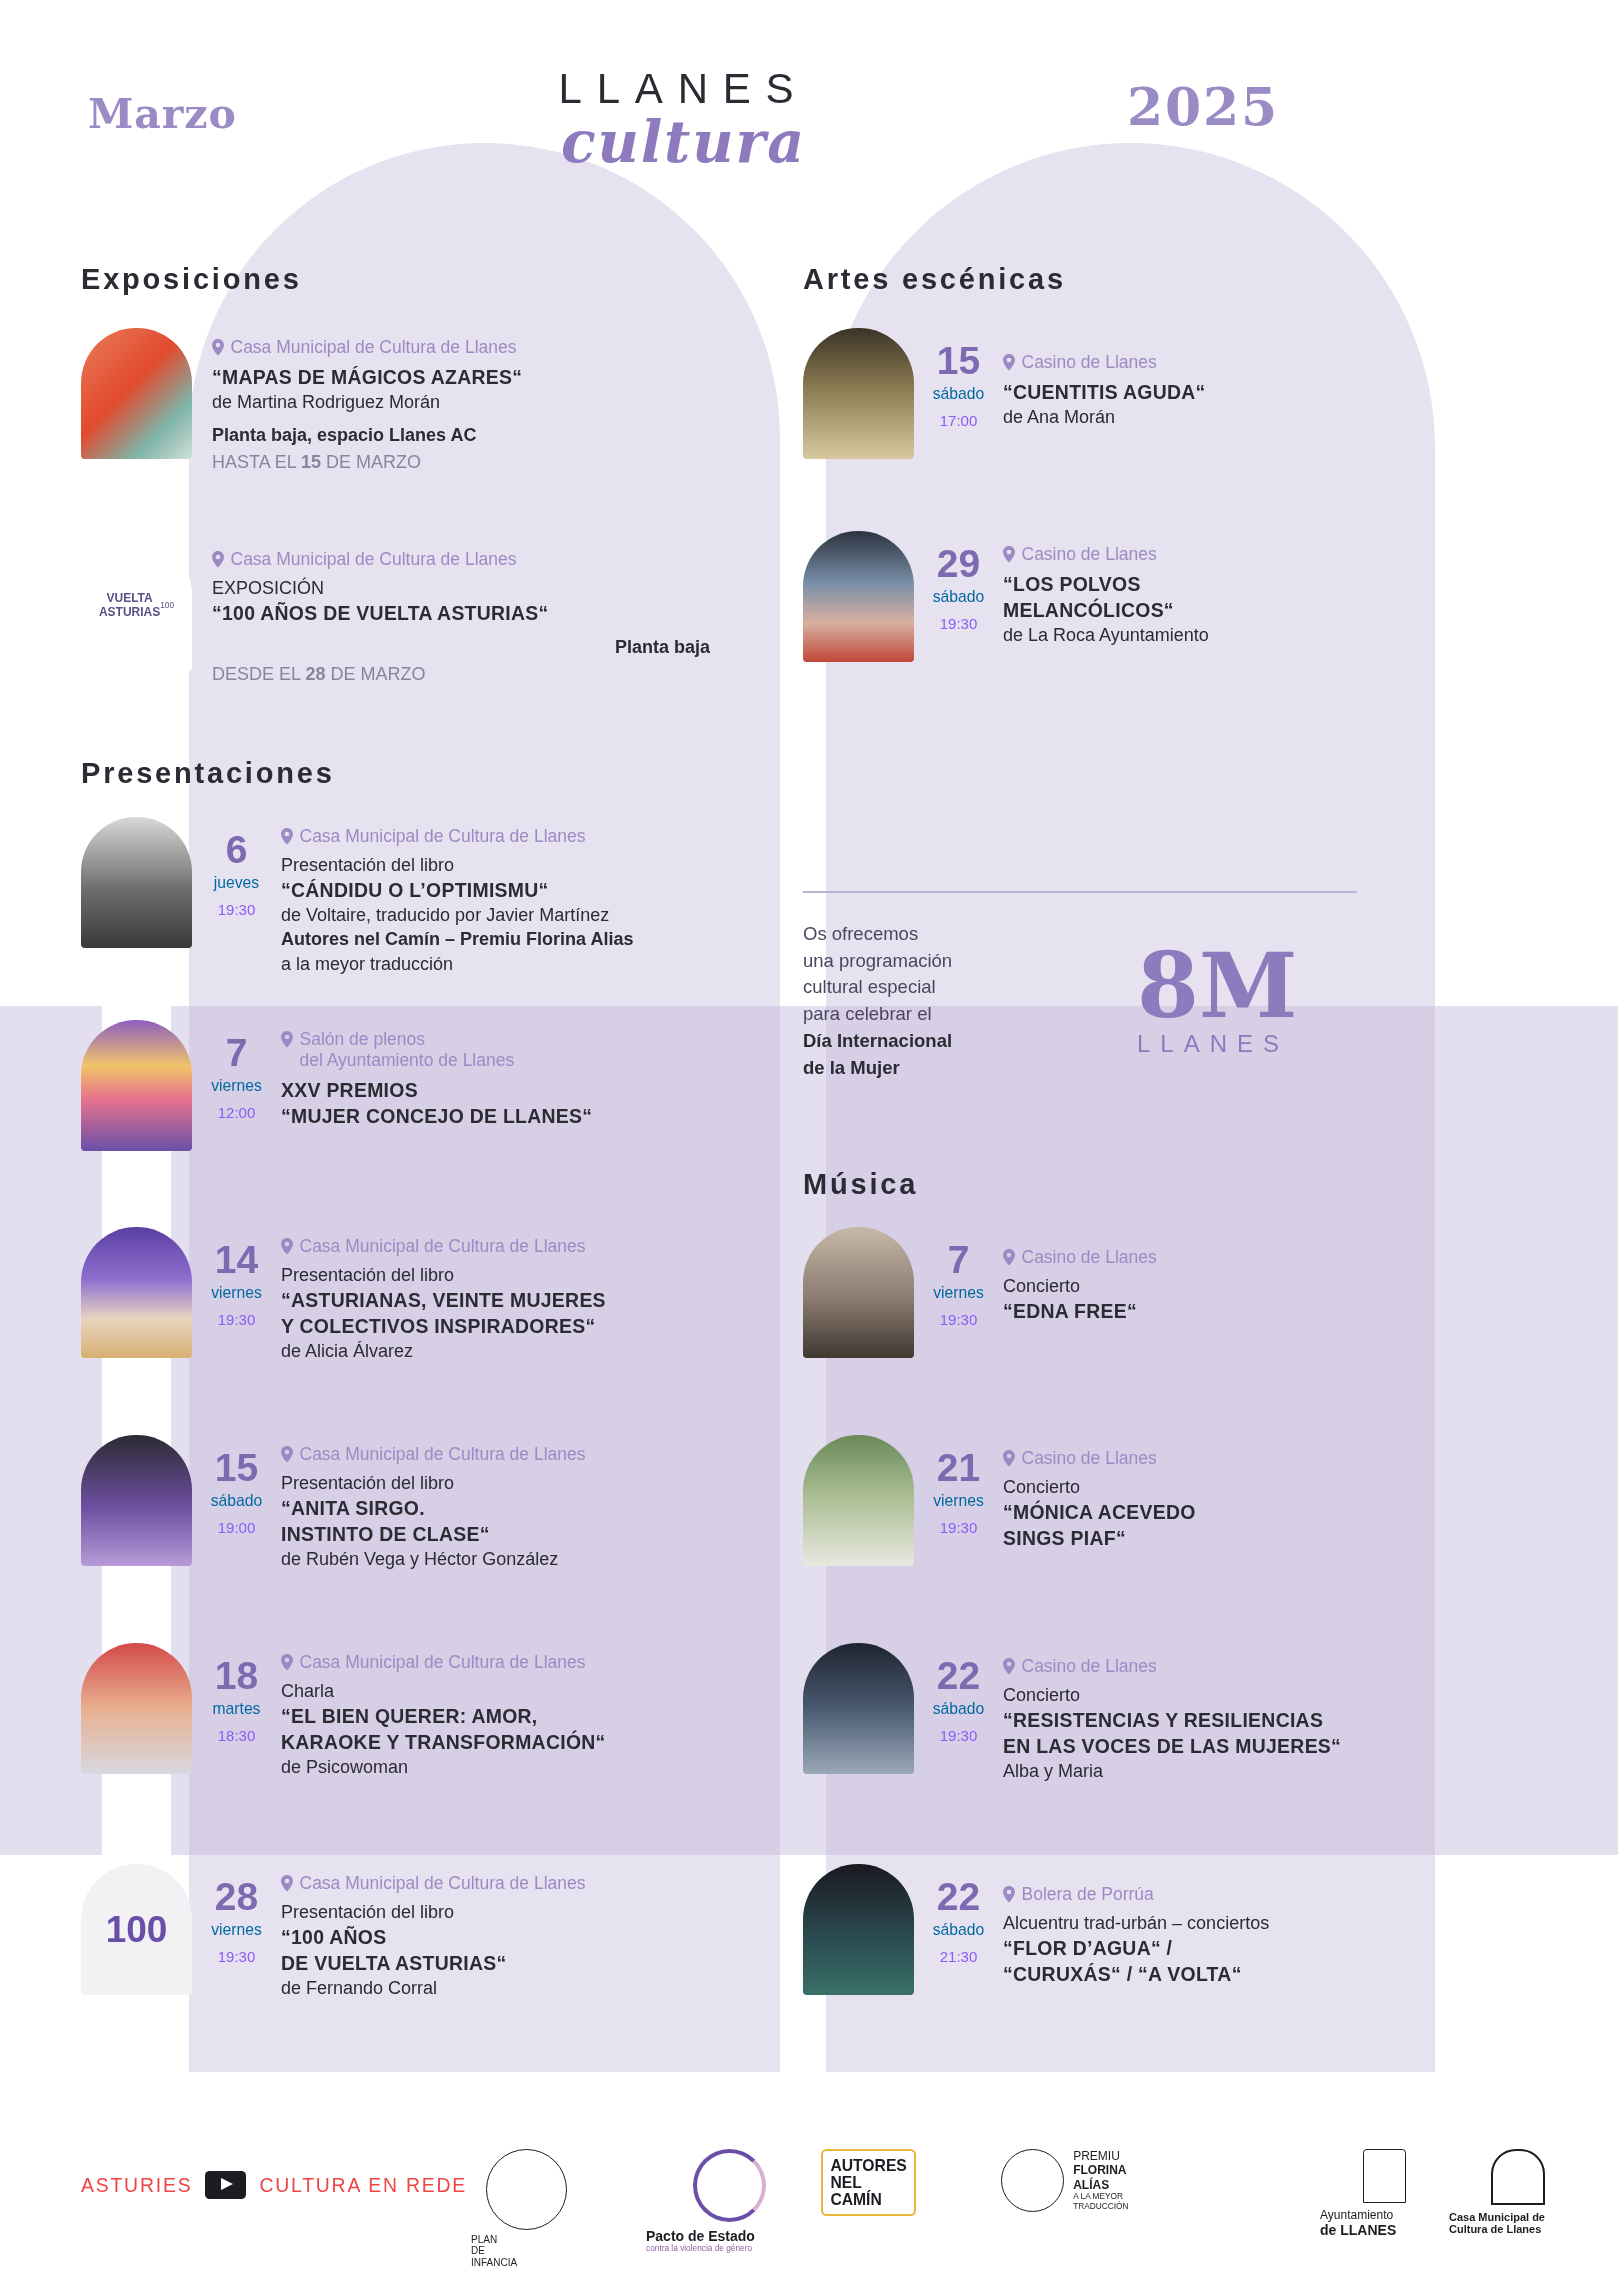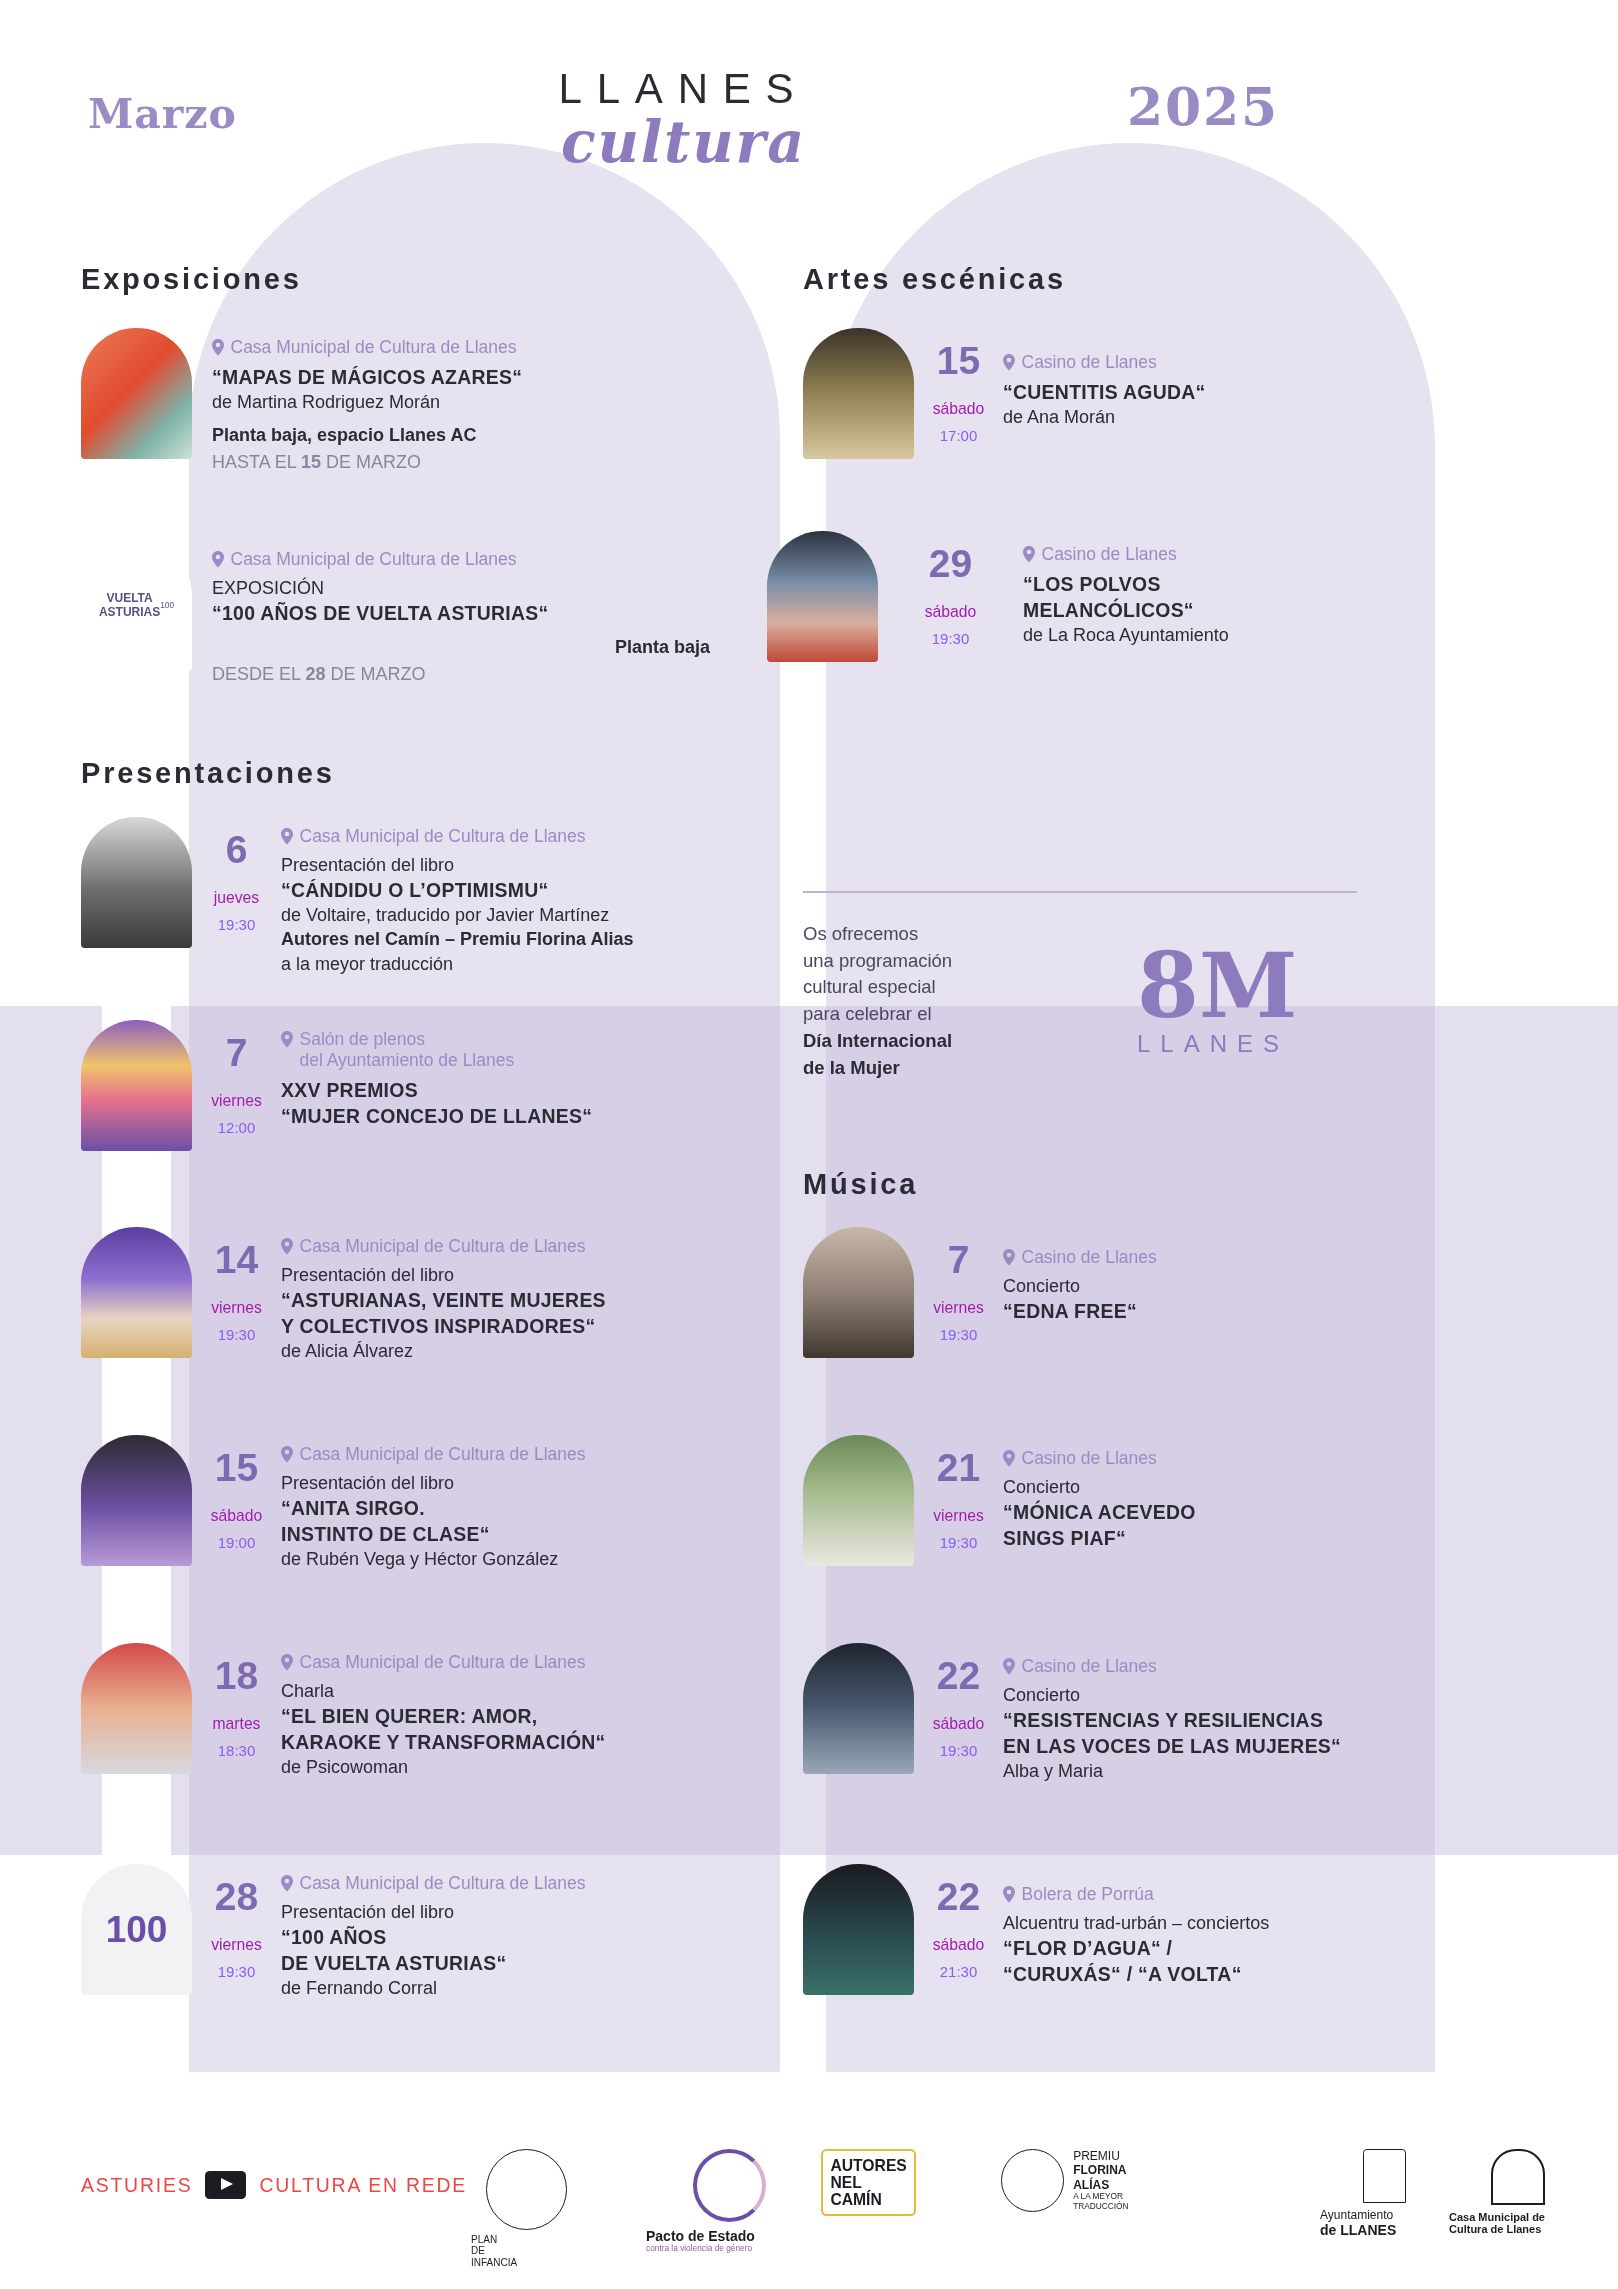--- a/index.html
+++ b/index.html
@@ -54,21 +54,21 @@
   .ev{position:absolute;display:flex;}
   .thumb{
     width:111px;height:131px;border-radius:55px 55px 3.7px 3.7px;
     overflow:hidden;flex:0 0 111px;position:relative;
   }
   .thumb .ph{position:absolute;inset:0;}
   .datecol{
     width:89px;flex:0 0 89px;text-align:center;padding-top:13px;
   }
   .dnum{font-size:39px;font-weight:bold;color:#7d6ab0;line-height:1;}
-  .ddow{font-size:15.7px;color:#a21caf;margin-top:20px;}
+  .ddow{font-size:15.7px;color:#0369a1;margin-top:5px;}
   .dtime{font-size:15px;color:#8b5cf6;margin-top:9.2px;}
   .info{padding-top:9.2px;}
   .place{
     font-size:17.5px;color:#9b8bc4;margin-bottom:5.5px;display:flex;align-items:center;gap:6.5px;
   }
   .pin{width:12px;height:16.6px;flex:0 0 12px;}
   .line{font-size:18px;line-height:1.35;color:#2b2b33;}
   .line.b{font-weight:bold;}
   .line.p{color:#8b84a0;}
   .line.title{font-weight:bold;font-size:19.4px;letter-spacing:0.3px;}
@@ -303,21 +303,21 @@
         <svg class="pin" viewBox="0 0 13 18">
             <path d="M6.5 0C2.9 0 0 2.9 0 6.5 0 11.4 6.5 18 6.5 18S13 11.4 13 6.5C13 2.9 10.1 0 6.5 0zm0 9a2.5 2.5 0 110-5 2.5 2.5 0 010 5z" fill="#9b8bc4"></path>
           </svg>
         <span>Casino de Llanes</span>
       </div>
       <div class="line title">“CUENTITIS AGUDA“</div>
       <div class="line">de Ana Morán</div>
     </div>
   </div>
 
-  <div class="ev" style="left:767px;top:531px;width:646px;gap:28px;">
+  <div class="ev" style="left:803px;top:531px;width:646px;">
     <div class="thumb">
       <div class="ph" style="background:linear-gradient(180deg,#2b3340 0%,#7a8fa8 40%,#d8b0a0 70%,#c04838 100%);"></div>
     </div>
     <div class="datecol">
       <div class="dnum">29</div>
       <div class="ddow">sábado</div>
       <div class="dtime">19:30</div>
     </div>
     <div class="info" style="width:425px;padding-top:13px;">
       <div class="place">

